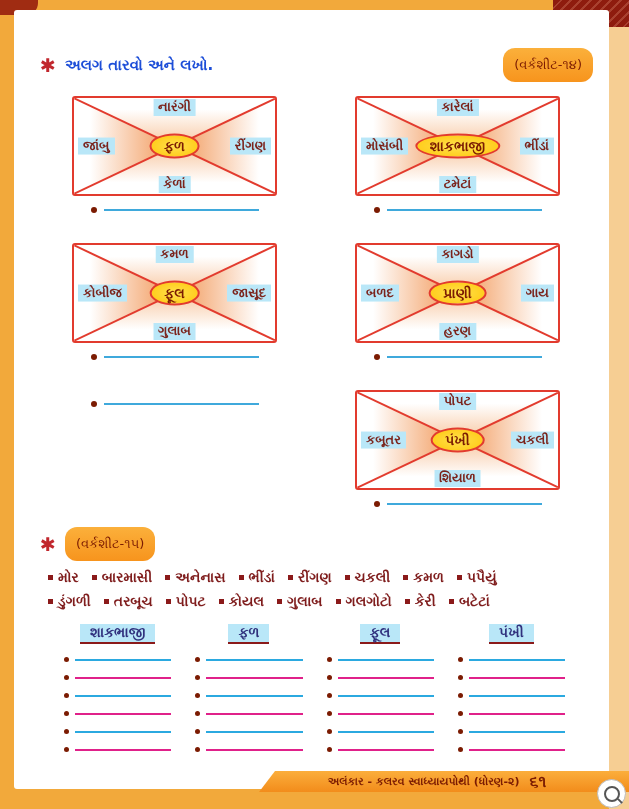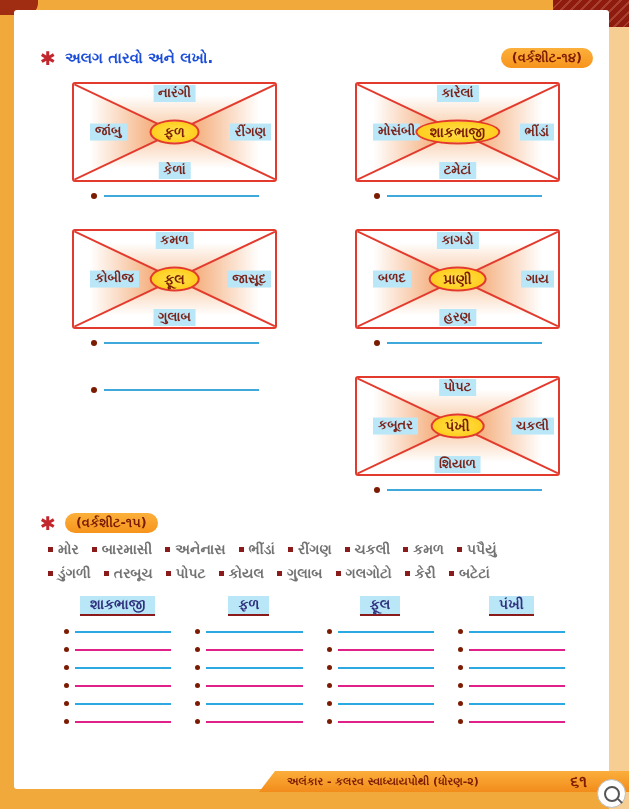--- a/index.html
+++ b/index.html
@@ -11,22 +11,22 @@
   .corner-tl{position:absolute;top:0;left:0;width:38px;height:15px;background:#A02C12;
              border-bottom-right-radius:12px;}
   .content{position:absolute;left:14px;top:10px;width:595px;height:779px;background:#ffffff;
            border-radius:3px;}
   
   .sec-head{display:flex;align-items:center;margin-left:26px;margin-right:16px;}
   .sec-head.first{margin-top:38px;}
   .sec-head.second{margin-top:20px;}
   .star{color:#C1272D;font-size:19px;margin-right:9px;line-height:1;}
   .instr{color:#1d4ed8;font-weight:bold;font-size:15px;flex:1;}
-  .badge{background:linear-gradient(#FBB03B,#F7941D);color:#7B1B02;font-weight:bold;
-         font-size:13px;padding:2px 11px;border-radius:12px;white-space:nowrap;}
+  .badge{background:linear-gradient(#FBB03B,#F7941D);color:#7B1B02;font-weight:normal;
+         font-size:13px;padding:9px 11px;border-radius:12px;white-space:nowrap;}
   
   .boxes-grid{display:grid;grid-template-columns:1fr 1fr;column-gap:78px;row-gap:30px;
               margin:14px 52px 0 58px;}
   .box-cell{display:flex;flex-direction:column;align-items:center;}
   .xbox{position:relative;width:201px;height:96px;border:2px solid #E23B2E;border-radius:3px;
         background:#fff;overflow:hidden;}
   .cone{position:absolute;inset:0;}
   .cone.cl{clip-path:polygon(0 0,50% 50%,0 100%);
            background:linear-gradient(90deg,rgba(242,154,92,0) 8%,#F29A5C 48%);}
   .cone.cr{clip-path:polygon(100% 0,50% 50%,100% 100%);
@@ -38,44 +38,44 @@
   .diag{position:absolute;left:50%;top:50%;width:223px;height:2px;background:#E23B2E;}
   .diag.a{transform:translate(-50%,-50%) rotate(25.3deg);}
   .diag.b{transform:translate(-50%,-50%) rotate(-25.3deg);}
   .oval{position:absolute;left:50%;top:50%;transform:translate(-50%,-50%);z-index:3;
         background:radial-gradient(#FFE14D,#FFC60B);border:2px solid #E23B2E;border-radius:50%;
         padding:2px 13px;color:#7B1B02;font-weight:bold;font-size:14px;white-space:nowrap;}
   .lbl{position:absolute;z-index:2;background:#B9E7F8;color:#7B241C;font-weight:bold;
        font-size:13px;line-height:1.3;padding:0 5px;white-space:nowrap;}
   .lbl.t{top:1px;left:50%;transform:translateX(-50%);}
   .lbl.bm{bottom:1px;left:50%;transform:translateX(-50%);}
-  .lbl.l{left:16px;top:50%;transform:translateY(-50%);font-family:Liberation Mono, monospace;}
+  .lbl.l{left:4px;top:50%;transform:translateY(-50%);}
   .lbl.r{right:4px;top:50%;transform:translateY(-50%);}
   .answer{display:flex;align-items:center;margin-top:11px;width:168px;}
   .dot{width:6px;height:6px;border-radius:50%;background:#7B1B02;margin-right:7px;flex:0 0 auto;}
   .wline{flex:1;height:2px;background:#3FA9DC;}
   
   .word-list{margin:8px 14px 0 34px;}
   .word-row{display:flex;gap:0 13px;margin-top:7px;}
-  .word{display:flex;align-items:center;color:#737373;font-weight:bold;font-size:14px;}
+  .word{display:flex;align-items:center;color:#7f1d1d;font-weight:bold;font-size:14px;}
   .sq{width:5px;height:5px;background:#8B1A1A;margin-right:5px;flex:0 0 auto;}
   
   .group-table{display:grid;grid-template-columns:repeat(4,1fr);column-gap:24px;
                margin:14px 44px 0 50px;}
   .gcol{display:flex;flex-direction:column;}
   .gcol-head{align-self:center;background:#B9E7F8;color:#31327E;font-weight:bold;font-size:14px;
              padding:0 10px 1px;border-bottom:2px solid #8B1A1A;}
   .trow{display:flex;align-items:center;margin-top:13px;}
   .trow .dot{width:5px;height:5px;margin-right:6px;}
   .tline{flex:1;height:2px;}
   .tline.b{background:#2BA9E0;}
   .tline.p{background:#E0218A;}
   
   .footer-ribbon{position:absolute;right:0;bottom:17px;height:21px;min-width:300px;
-                 display:flex;align-items:center;justify-content:space-between;gap:10px;
+                 display:flex;align-items:center;justify-content:center;gap:10px;
                  padding:0 42px 0 28px;background:linear-gradient(#FBAE3C,#F28C1B);
                  clip-path:polygon(16px 0,100% 0,100% 100%,0 100%);
                  color:#7B1B02;font-weight:bold;font-size:11px;}
   .footer-page{font-size:16px;}
   .corner-badge{position:absolute;right:3px;bottom:1px;width:27px;height:27px;border-radius:50%;
                 background:#fff;border:1px solid #bbbbbb;z-index:5;
                 display:flex;align-items:center;justify-content:center;}
   .doodle{width:12px;height:12px;border:2px solid #555;border-radius:50%;position:relative;}
   .doodle::after{content:"";position:absolute;width:6px;height:2px;background:#555;
                  right:-5px;bottom:-2px;transform:rotate(45deg);}

